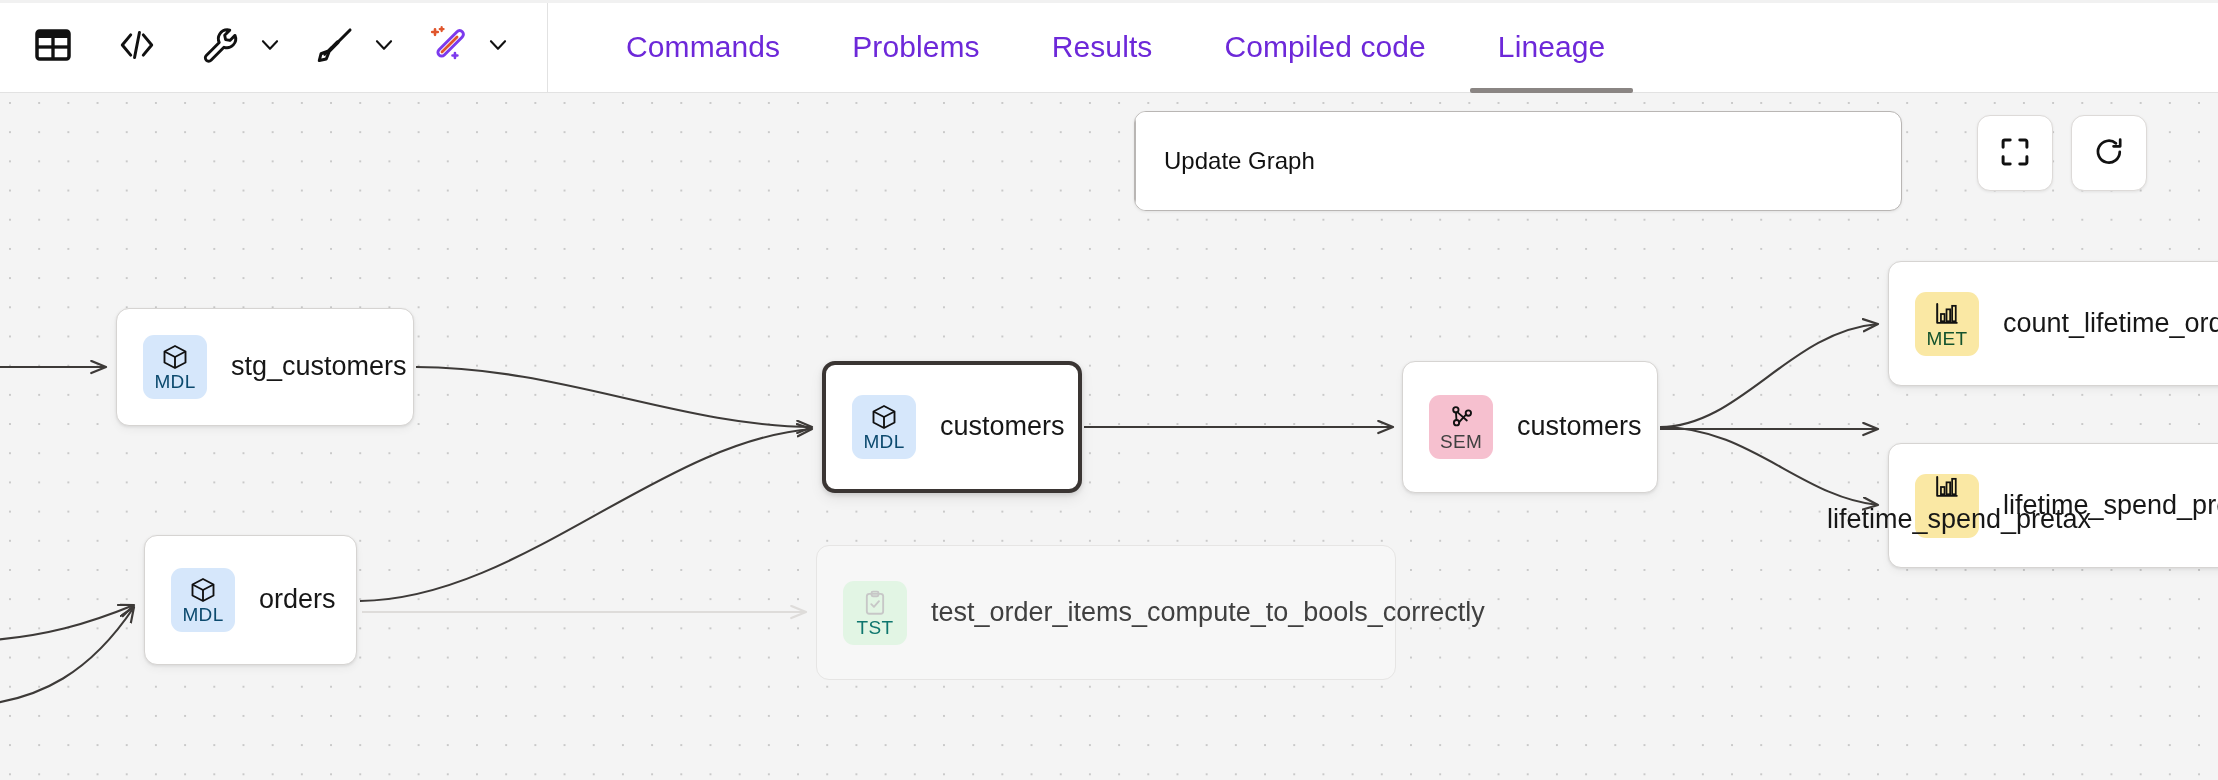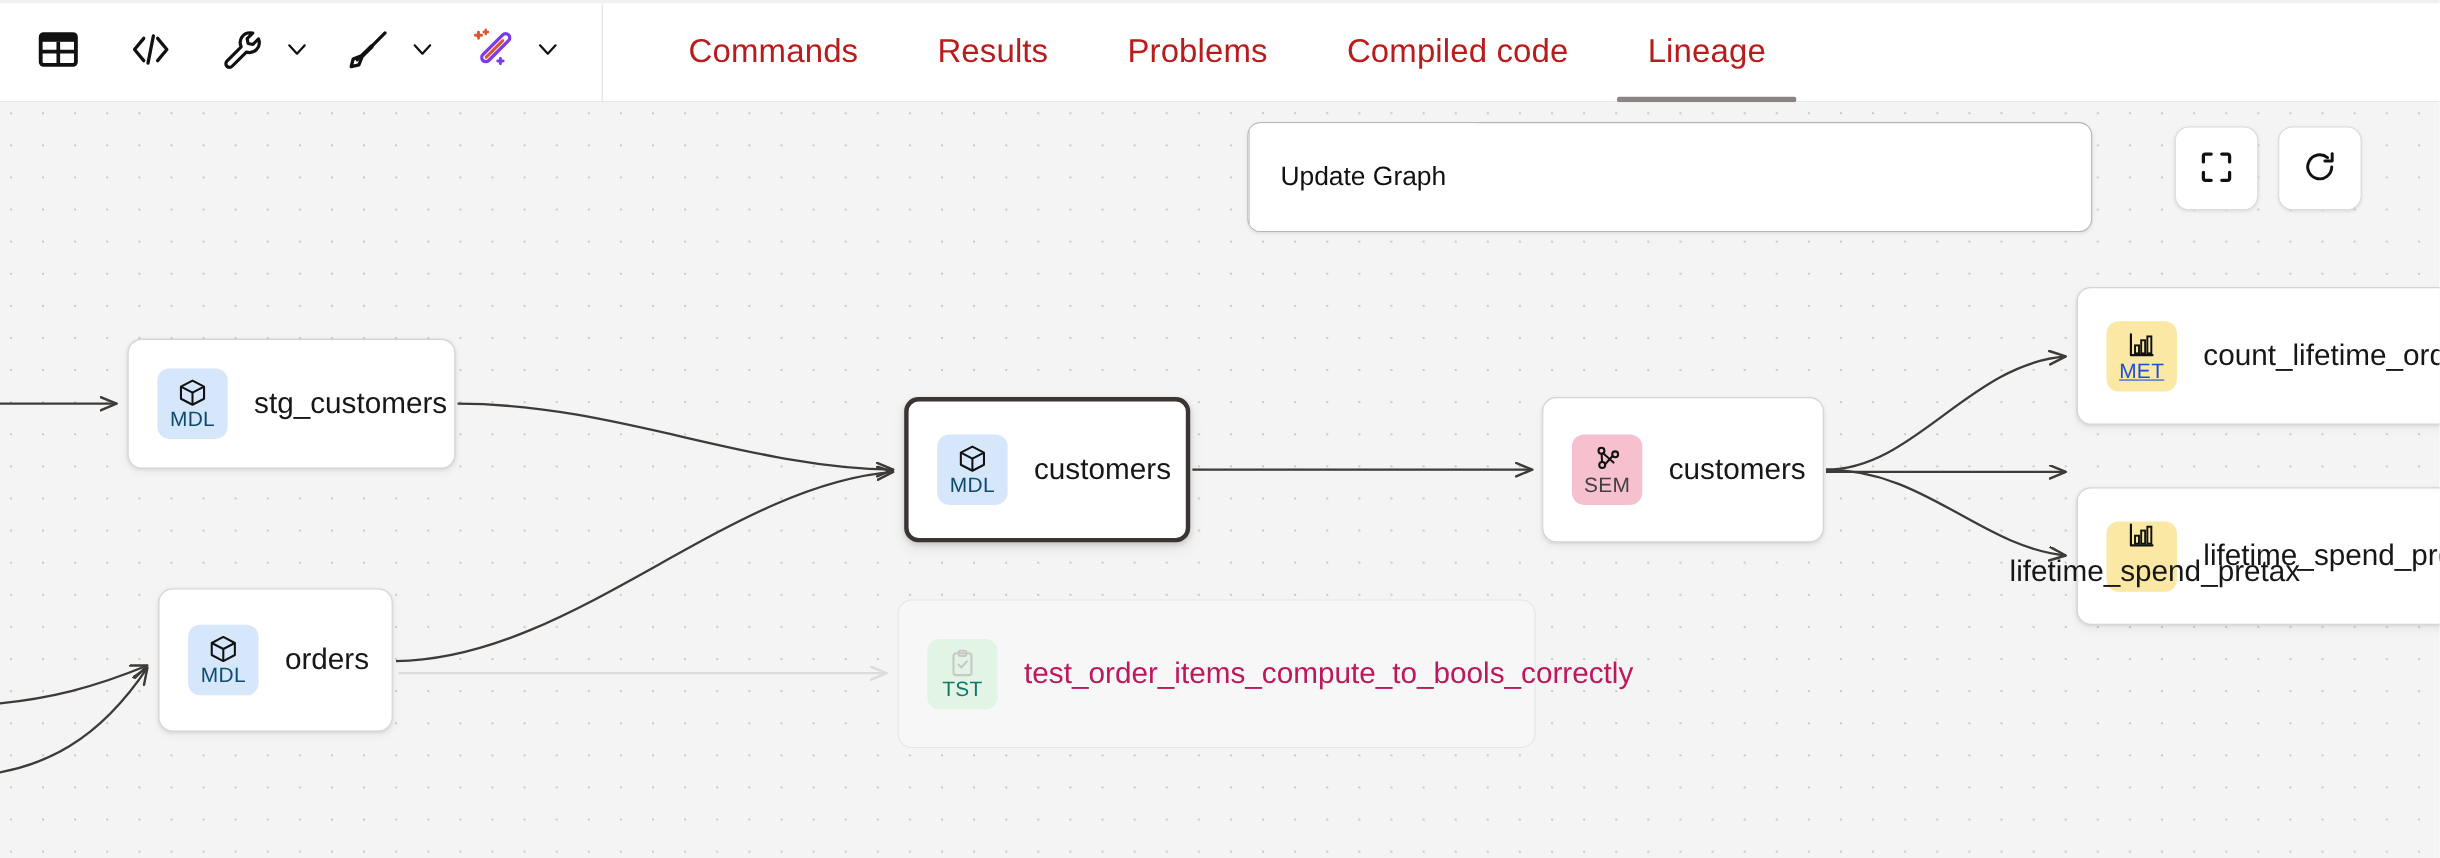--- a/index.html
+++ b/index.html
@@ -90,21 +90,21 @@
     padding-left: 42px;
     box-sizing: border-box;
   }
   .tab {
     position: relative;
     display: flex;
     align-items: center;
     justify-content: center;
     padding: 0 36px;
     font-size: 30px;
-    color: #b91c1c;
+    color: #6d28d9;
     letter-spacing: 0.1px;
     cursor: pointer;
     background: transparent;
     border: none;
     font-family: "Liberation Sans", sans-serif;
     white-space: nowrap;
   }
   .tab .tab-underline {
     display: none;
   }
@@ -183,34 +183,34 @@
     font-size: 19px;
     line-height: 19px;
     letter-spacing: 0.3px;
     font-family: "Liberation Sans", sans-serif;
   }
   .badge.mdl { background: #d6e7fb; }
   .badge.mdl .badge-text { color: #0c4a6e; }
   .badge.sem { background: #f6c0cf; }
   .badge.sem .badge-text { color: #404040; }
   .badge.met { background: #fae8a4; }
-  .badge.met .badge-text { color: #1d4ed8; text-decoration: underline; }
+  .badge.met .badge-text { color: #14532d; }
   .badge.tst { background: #e2f5e4; }
   .badge.tst .badge-text { color: #0f766e; }
 
   .node-label {
     margin-left: 24px;
     font-size: 27px;
     color: #171717;
     line-height: 1.3;
     white-space: nowrap;
     font-family: "Liberation Sans", sans-serif;
   }
   .node-label.wrap { white-space: normal; max-width: 420px; }
-  .node.dimmed .node-label { color: #be185d; }
+  .node.dimmed .node-label { color: #404040; }
 
   
   .search-wrap {
     position: absolute;
     left: 1134px;
     top: 18px;
     width: 768px;
     height: 100px;
     display: flex;
     align-items: stretch;
@@ -360,25 +360,25 @@
       </button>
 
     </div>
 
     <div class="tabs">
       <button class="tab">
         <span>Commands</span>
 
       </button>
       <button class="tab">
+        <span>Problems</span>
+
+      </button>
+      <button class="tab">
         <span>Results</span>
-
-      </button>
-      <button class="tab">
-        <span>Problems</span>
 
       </button>
       <button class="tab">
         <span>Compiled code</span>
 
       </button>
       <button class="tab active">
         <span>Lineage</span>
         <span class="tab-underline"></span>
       </button>

